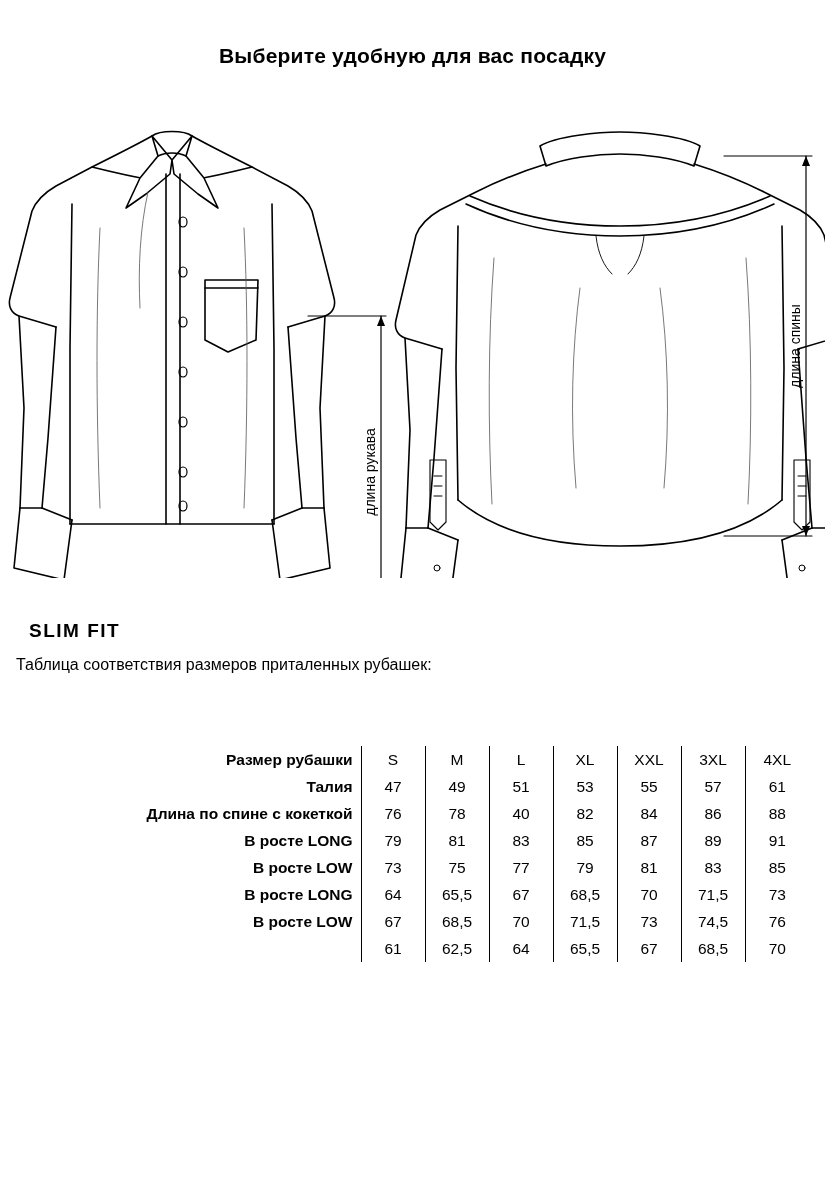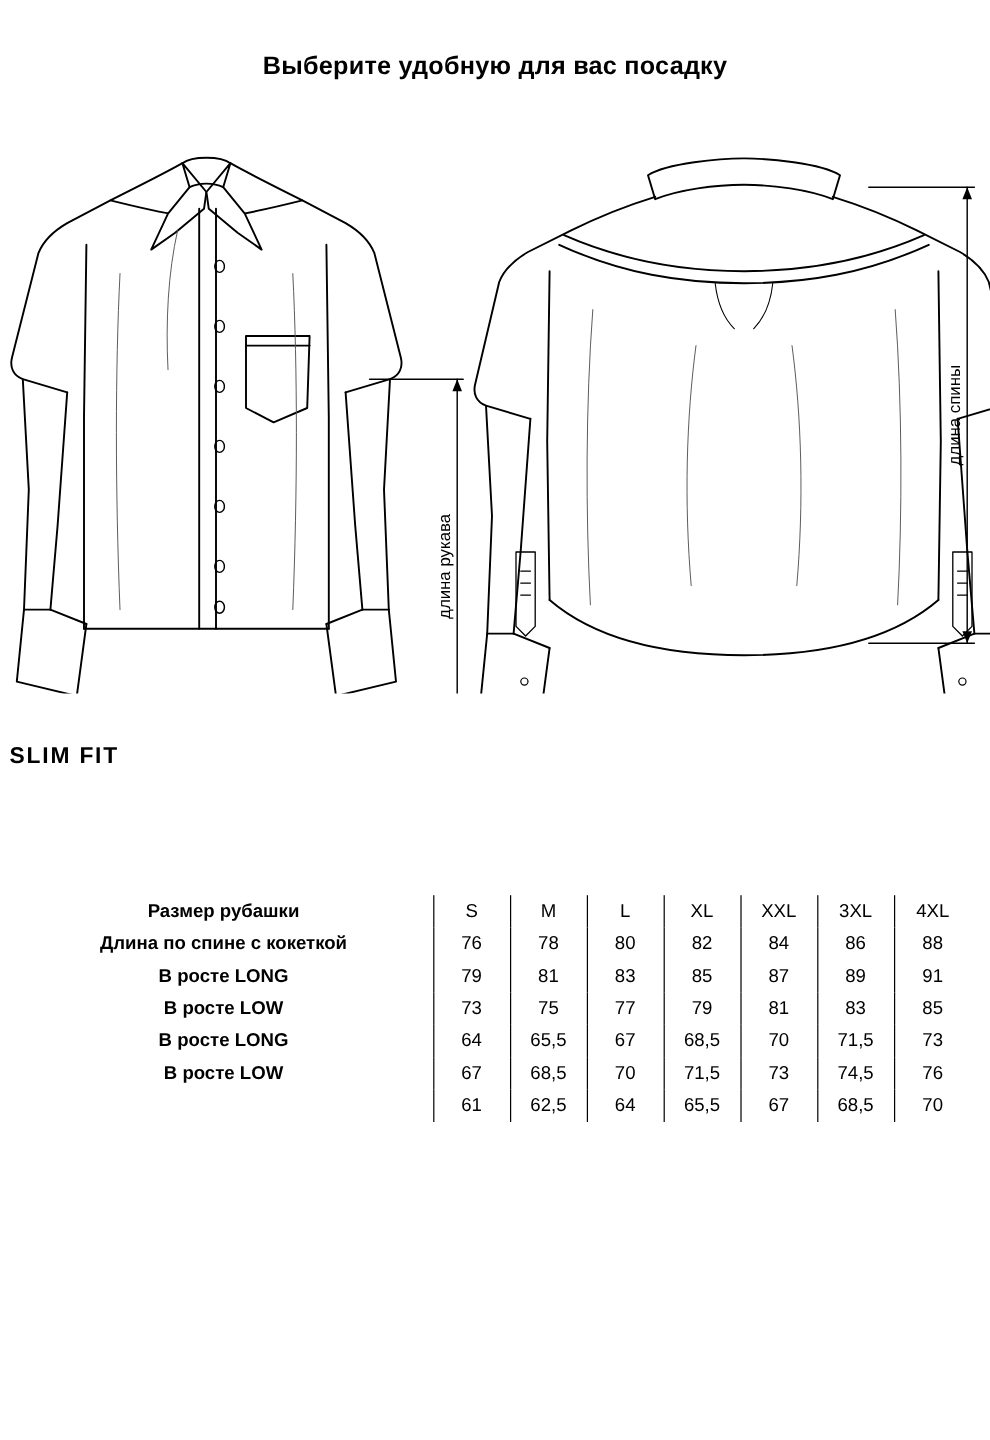--- a/index.html
+++ b/index.html
@@ -22,21 +22,21 @@
   }
 
   .illustration {
     position: absolute;
     top: 108px; left: 0;
     width: 825px; height: 470px;
   }
 
   .fit-name {
     position: absolute;
-    left: 8px; top: 620px;
+    left: 29px; top: 620px;
     font-size: 19px;
     font-weight: bold;
     letter-spacing: 1.5px;
   }
   .fit-desc {
     position: absolute;
     left: 16px; top: 656px;
     font-size: 16px;
   }
 
@@ -51,21 +51,21 @@
     font-size: 15.5px;
   }
   table.size-table td, table.size-table th {
     padding: 4.5px 8px;
     font-weight: normal;
     text-align: center;
     vertical-align: middle;
     white-space: nowrap;
   }
   table.size-table th.rowlabel, table.size-table td.rowlabel {
-    text-align: center;
+    text-align: right;
     padding-left: 4px;
     width: 345px;
   }
   table.size-table td.val, table.size-table th.val {
     border-left: 1px solid #000;
     width: 64px;
   }
   table.size-table thead th {
     font-weight: normal;
   }
@@ -254,41 +254,52 @@
           <path d="M806 428 L 802 418 L 810 418 Z" fill="#000" stroke="none"></path>
         </g>
       </g>
 
       <text class="vlabel" x="375" y="364" transform="rotate(-90 375 364)" font-family="Liberation Sans, sans-serif" font-size="14" fill="#000" text-anchor="middle">длина рукава</text>
       <text class="vlabel" x="800" y="238" transform="rotate(-90 800 238)" font-family="Liberation Sans, sans-serif" font-size="14" fill="#000" text-anchor="middle">длина спины</text>
     </svg>
   </div>
 
   <div class="fit-name">SLIM FIT</div>
+  <div class="fit-desc">Таблица соответствия размеров приталенных рубашек:</div>
 
   <div class="table-wrap">
     <table class="size-table">
       <thead>
         <tr>
           <th class="rowlabel">Размер рубашки</th>
           <th class="val">S</th>
           <th class="val">M</th>
           <th class="val">L</th>
           <th class="val">XL</th>
           <th class="val">XXL</th>
           <th class="val">3XL</th>
           <th class="val">4XL</th>
         </tr>
       </thead>
       <tbody>
         <tr class="bold">
+          <td class="rowlabel">Талия</td>
+          <td class="val">47</td>
+          <td class="val">49</td>
+          <td class="val">51</td>
+          <td class="val">53</td>
+          <td class="val">55</td>
+          <td class="val">57</td>
+          <td class="val">61</td>
+        </tr>
+        <tr class="bold">
           <td class="rowlabel">Длина по спине с кокеткой</td>
           <td class="val">76</td>
           <td class="val">78</td>
-          <td class="val">80</td>
+          <td class="val">40</td>
           <td class="val">82</td>
           <td class="val">84</td>
           <td class="val">86</td>
           <td class="val">88</td>
         </tr>
         <tr class="bold">
           <td class="rowlabel">В росте LONG</td>
           <td class="val">79</td>
           <td class="val">81</td>
           <td class="val">83</td>

